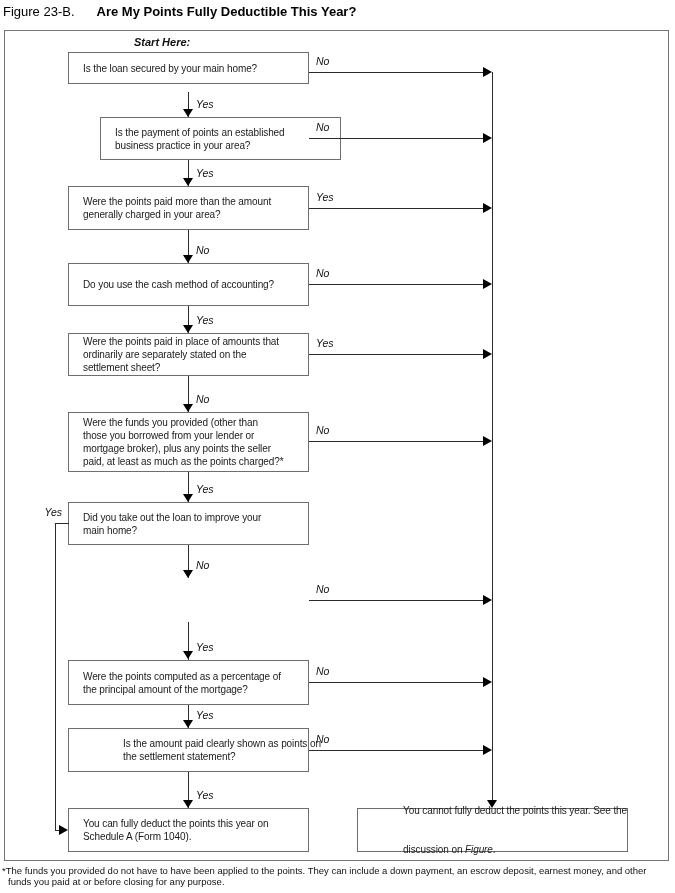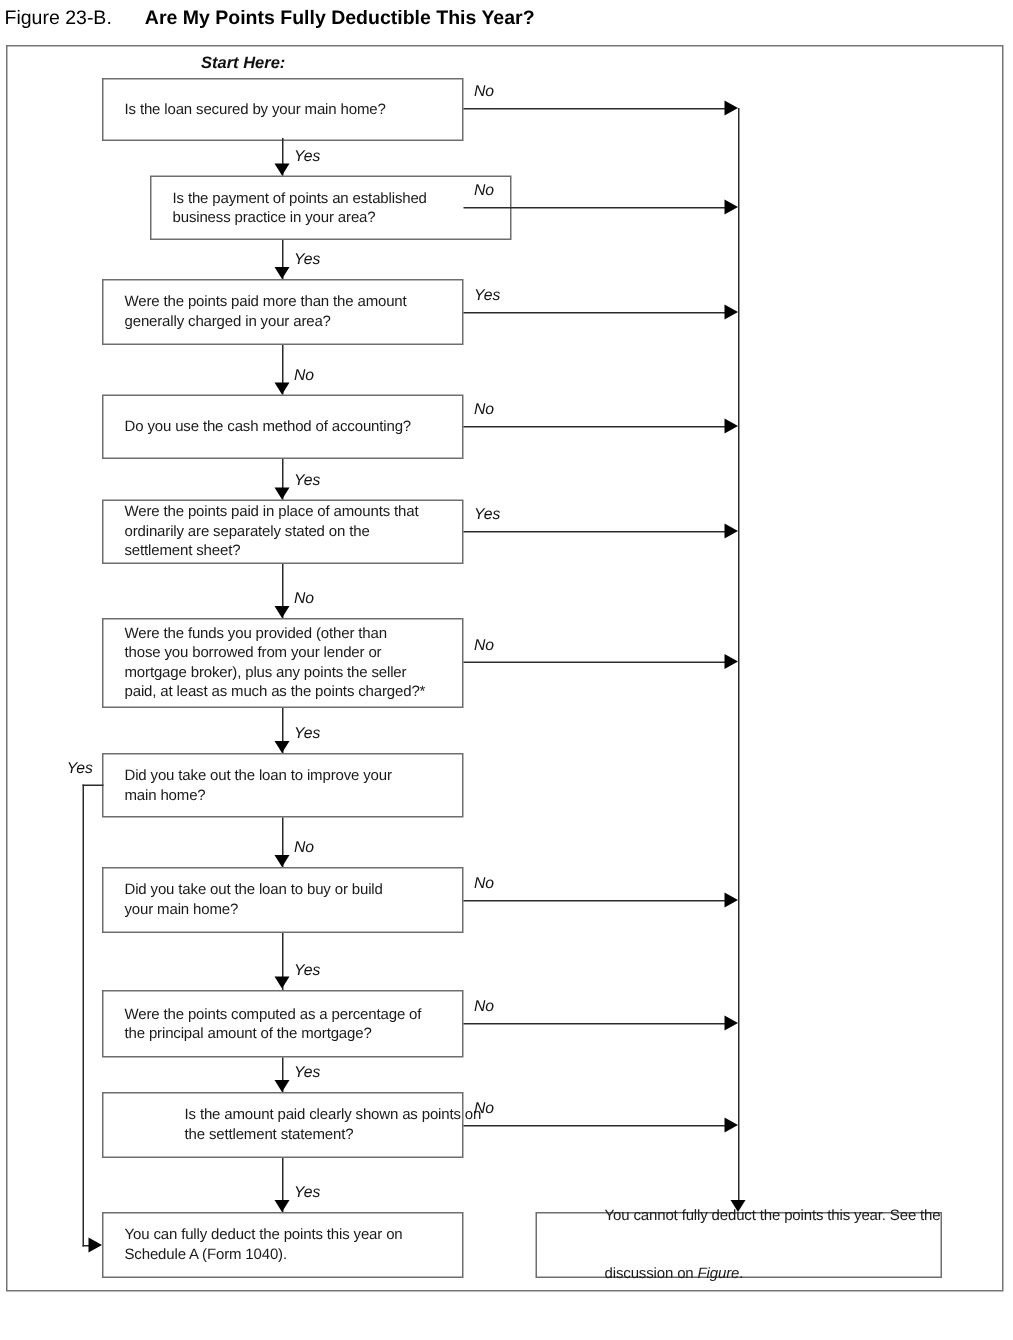--- a/index.html
+++ b/index.html
@@ -26,21 +26,21 @@
 <div class="stage">
 
   <div class="fig-title">
     <span class="pre">Figure 23-B.</span><span class="main">Are My Points Fully Deductible This Year?</span>
   </div>
 
   <div class="frame"></div>
 
   <div class="start">Start Here:</div>
 
-  <div class="qbox" style="top:52px;height:42px;">
+  <div class="qbox" style="top:52px;height:32px;">
       <span class="qtext">Is the loan secured by your main home?</span>
     </div>
   <div class="qbox" style="top:117px;height:43px;margin-left:32px;">
       <span class="qtext">Is the payment of points an established
 business practice in your area?</span>
     </div>
   <div class="qbox" style="top:186px;height:44px;">
       <span class="qtext">Were the points paid more than the amount
 generally charged in your area?</span>
     </div>
@@ -54,24 +54,20 @@
     </div>
   <div class="qbox" style="top:412px;height:60px;">
       <span class="qtext">Were the funds you provided (other than
 those you borrowed from your lender or
 mortgage broker), plus any points the seller
 paid, at least as much as the points charged?*</span>
     </div>
   <div class="qbox" style="top:502px;height:43px;">
       <span class="qtext">Did you take out the loan to improve your
 main home?</span>
-    </div>
-  <div class="qbox" style="top:578px;height:44px;">
-      <span class="qtext">Did you take out the loan to buy or build
-your main home?</span>
     </div>
   <div class="qbox" style="top:660px;height:45px;">
       <span class="qtext">Were the points computed as a percentage of
 the principal amount of the mortgage?</span>
     </div>
   <div class="qbox" style="top:728px;height:44px;padding-left:40px;">
       <span class="qtext">Is the amount paid clearly shown as points on
 the settlement statement?</span>
     </div>
 
@@ -164,14 +160,16 @@
 
   <div class="vline" style="left:492px;top:72px;height:728px;"></div>
   <div class="arr-down" style="left:487px;top:800px;"></div>
 
   <div class="hline" style="left:55px;top:523px;width:14px;"></div>
   <div class="vline" style="left:55px;top:523px;height:308px;"></div>
   <div class="hline" style="left:55px;top:830px;width:5px;"></div>
   <div class="arr-right" style="left:59px;top:825px;"></div>
   <div class="elabel ra" style="left:32px;top:505px;width:30px;">Yes</div>
 
+  <div class="footnote">*The funds you provided do not have to have been applied to the points. They can include a down payment, an escrow deposit, earnest money, and other
+funds you paid at or before closing for any purpose.</div>
 
 </div>
 
 </body></html>

